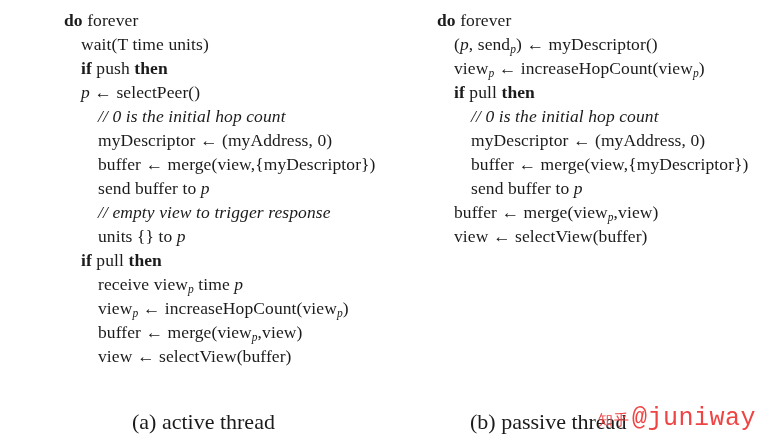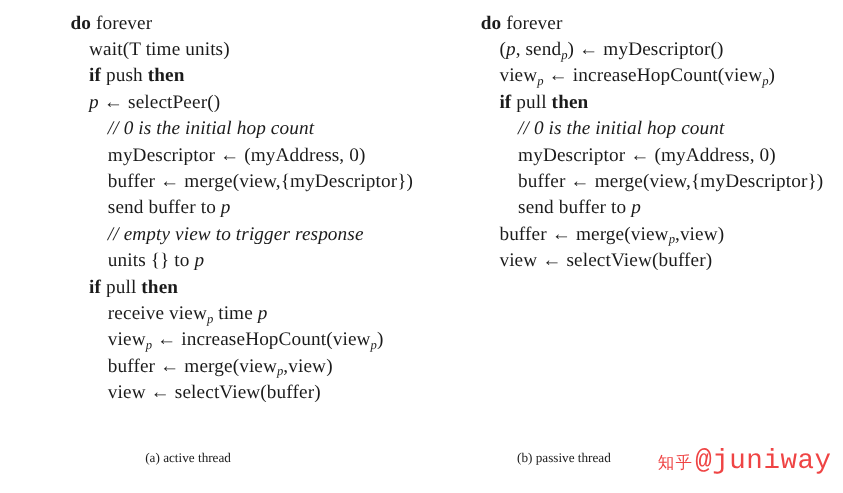--- a/index.html
+++ b/index.html
@@ -48,21 +48,21 @@
   .cmt { font-style: italic; }
   .sub {
     font-style: italic;
     font-size: 11.5px;
     vertical-align: -0.28em;
     letter-spacing: 0;
   }
 
   .caption {
     position: absolute;
-    font-size: 12px;
+    font-size: 22px;
     white-space: nowrap;
   }
   #caption-a { left: 132px; top: 409px; }
   #caption-b { left: 470px; top: 409px; font-family: Liberation Serif, serif; }
 
   .watermark {
     position: absolute;
     left: 598px;
     top: 404px;
     font-size: 25px;

